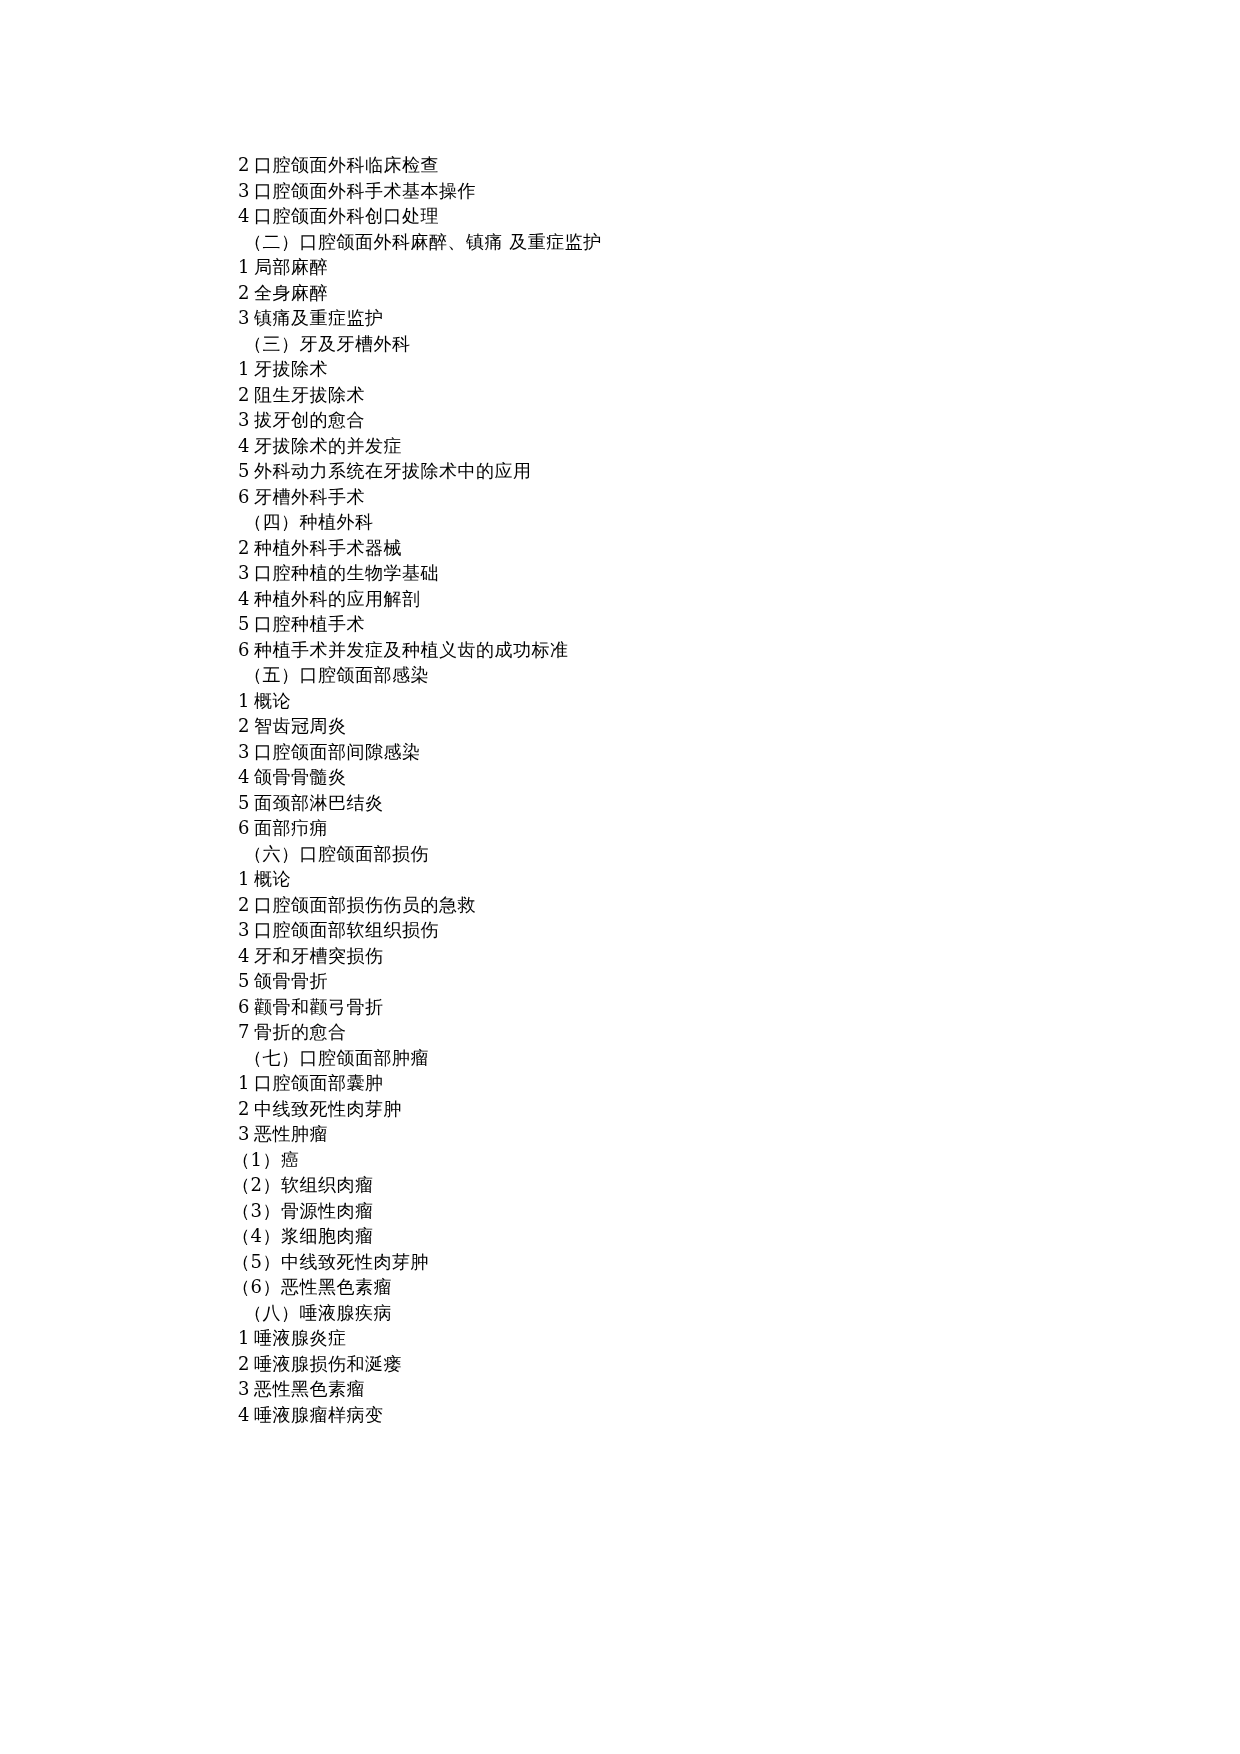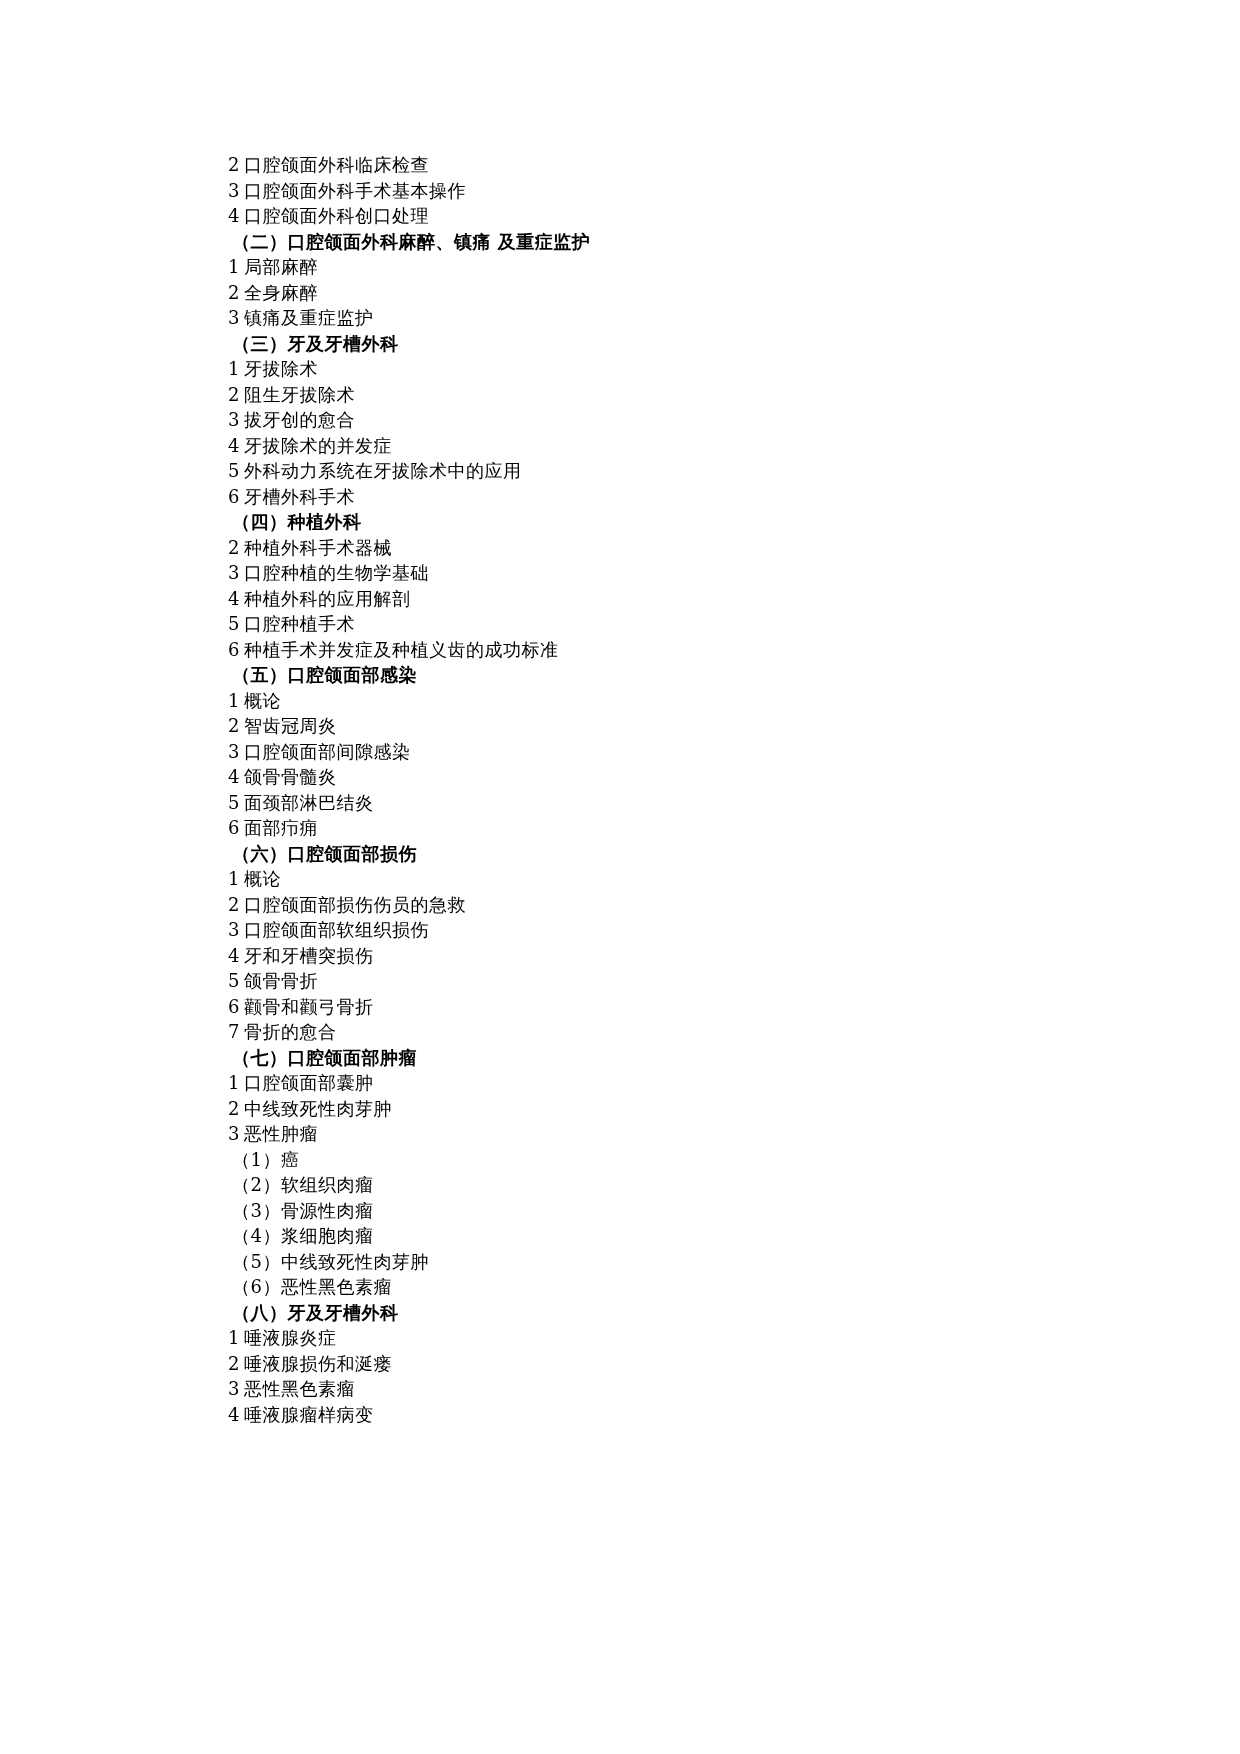--- a/index.html
+++ b/index.html
@@ -20,25 +20,26 @@
       left: 228px;
       top: 152px;
       width: 800px;
     }
     .line {
       height: 25.5px;
       line-height: 25.5px;
       font-size: 18px;
       white-space: nowrap;
       letter-spacing: 0.5px;
+      margin-left: 10px;
     }
     .line.heading {
-      font-weight: bold;
+      font-weight: normal;
       font-family: "DejaVu Sans", "Liberation Sans", sans-serif;
-      margin-left: 4px;
+      margin-left: 16px;
     }
     .line.sub {
       margin-left: 4px;
     }
     .num {
       display: inline-block;
       margin-right: 4px;
     }
   </style>
 </head>
@@ -83,18 +84,18 @@
   <div class="line heading">（七）口腔颌面部肿瘤</div>
   <div class="line"><span class="num">1</span><span>口腔颌面部囊肿</span></div>
   <div class="line"><span class="num">2</span><span>中线致死性肉芽肿</span></div>
   <div class="line"><span class="num">3</span><span>恶性肿瘤</span></div>
   <div class="line sub">（1）癌</div>
   <div class="line sub">（2）软组织肉瘤</div>
   <div class="line sub">（3）骨源性肉瘤</div>
   <div class="line sub">（4）浆细胞肉瘤</div>
   <div class="line sub">（5）中线致死性肉芽肿</div>
   <div class="line sub">（6）恶性黑色素瘤</div>
-  <div class="line heading">（八）牙及牙槽外科</div>
+  <div class="line heading">（八）唾液腺疾病</div>
   <div class="line"><span class="num">1</span><span>唾液腺炎症</span></div>
   <div class="line"><span class="num">2</span><span>唾液腺损伤和涎瘘</span></div>
   <div class="line"><span class="num">3</span><span>恶性黑色素瘤</span></div>
   <div class="line"><span class="num">4</span><span>唾液腺瘤样病变</span></div>
 </div>
 
 </body></html>

